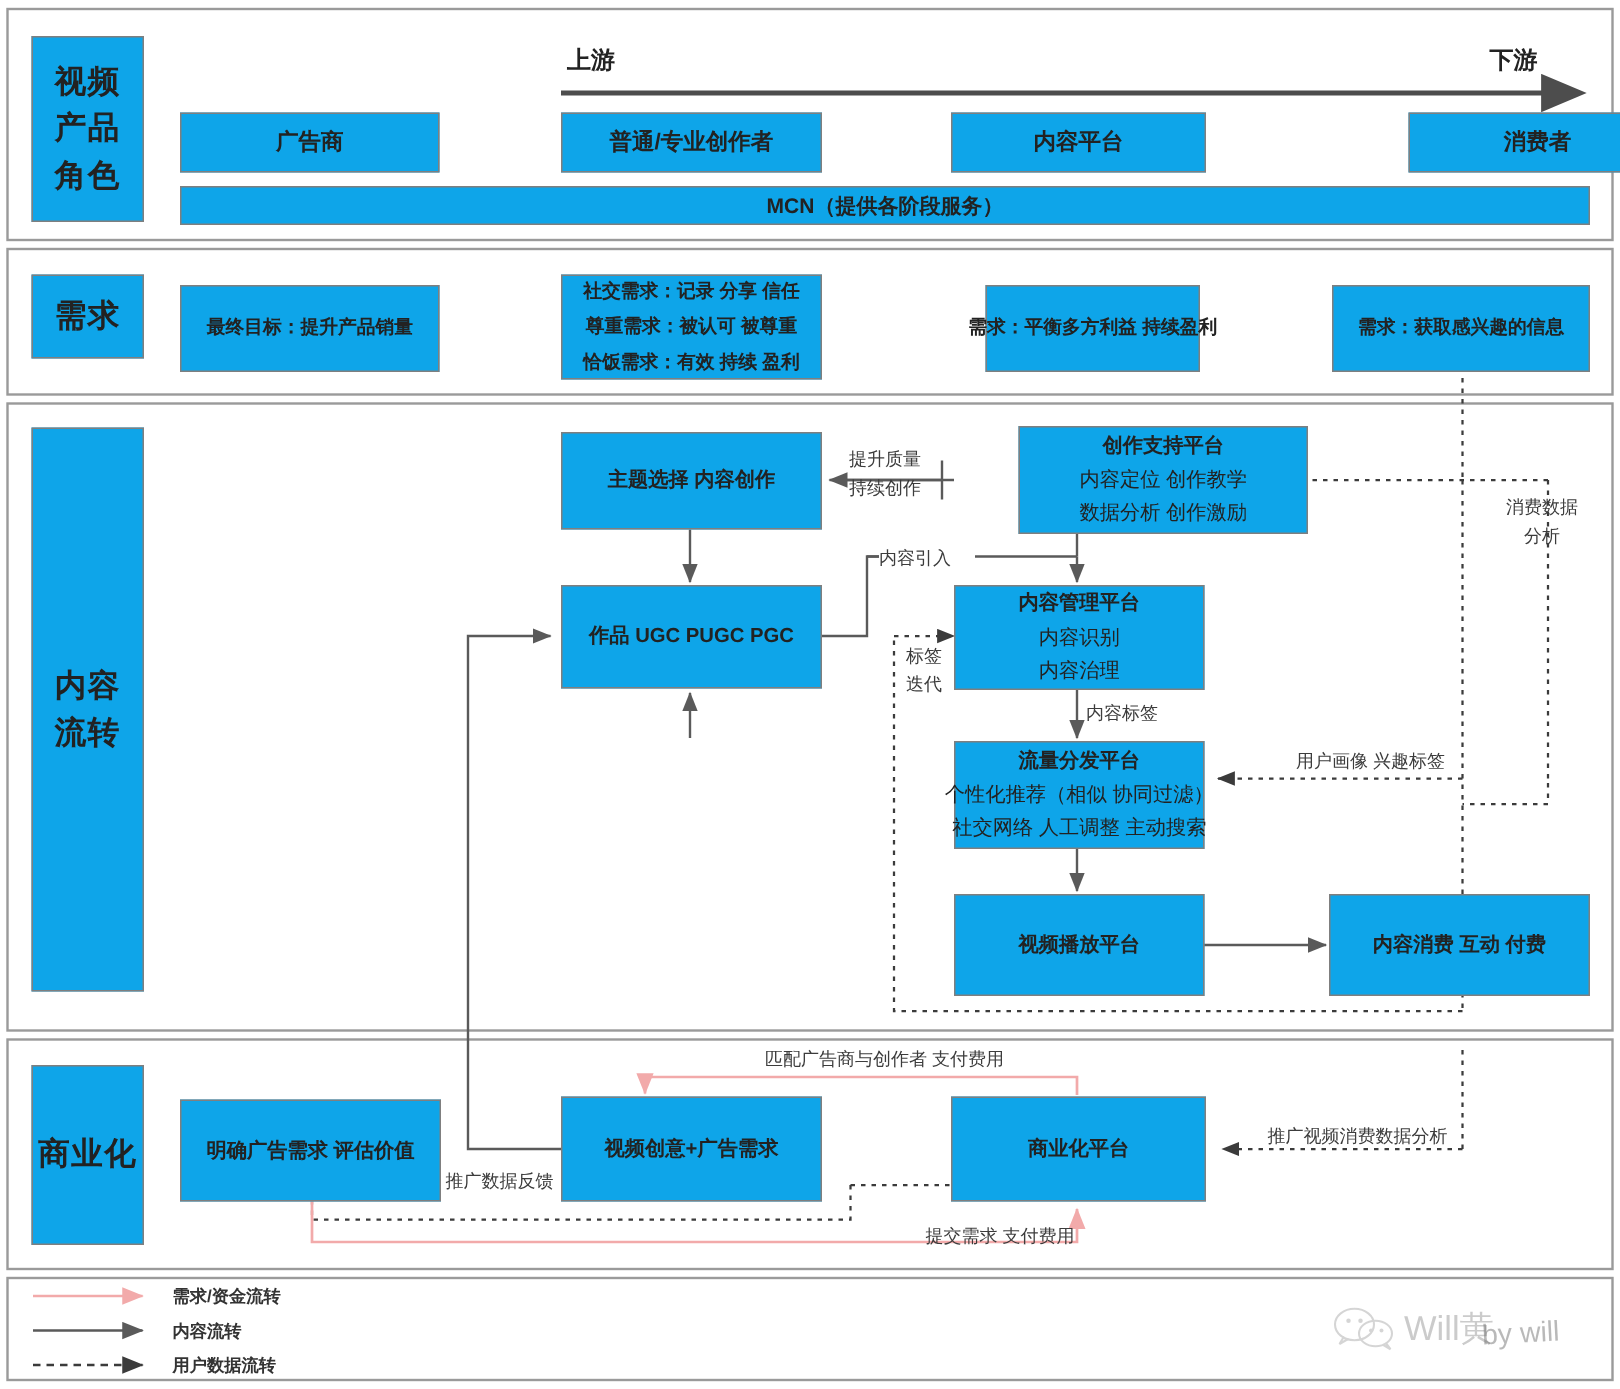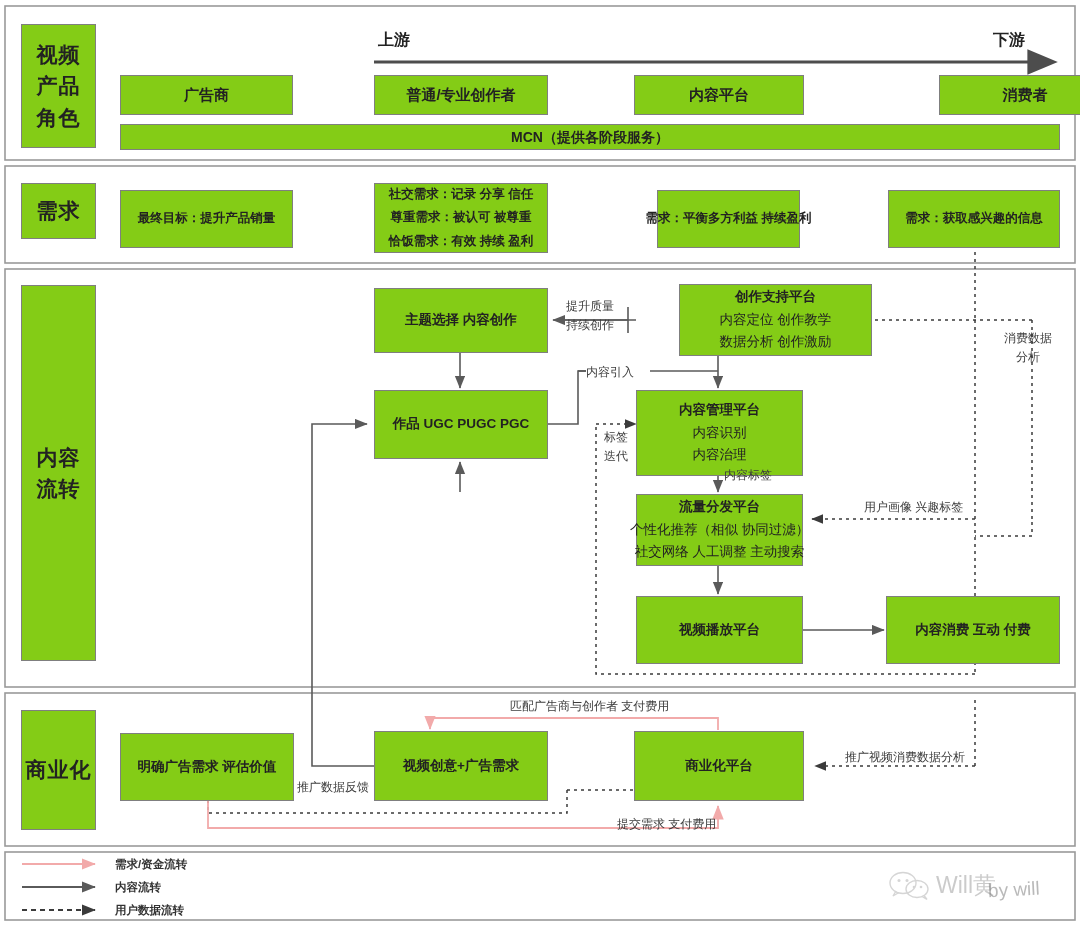--- a/index.html
+++ b/index.html
@@ -1,19 +1,19 @@
 <!DOCTYPE html>
 <html><head>
 <meta charset="utf-8">
 <style>
   html,body{margin:0;padding:0;background:#ffffff;}
   body{font-family:"Liberation Sans","DejaVu Sans",sans-serif;}
   #canvas{position:relative;width:1080px;height:926px;background:#fff;overflow:hidden;}
   svg.layer{position:absolute;left:0;top:0;width:1080px;height:926px;pointer-events:none;}
-  .box{position:absolute;border:1.6px solid #7f7f7f;background:#84cc16;box-sizing:border-box;
+  .box{position:absolute;border:1.6px solid #7f7f7f;background:#0ea5e9;box-sizing:border-box;
        display:flex;flex-direction:column;align-items:center;justify-content:center;
        color:#222;text-align:center;}
   .box .ln{line-height:1.45;white-space:nowrap;}
   .role-box{font-size:15px;font-weight:bold;}
   .mcn-box{font-size:14px;font-weight:bold;justify-content:center;}
   .stage-label{font-size:21px;font-weight:bold;letter-spacing:1px;}
   .stage-label .ln{line-height:1.5;}
   .need-box{font-size:12.5px;font-weight:bold;}
   .need-box .ln{line-height:1.85;}
   .flow-box{font-size:13.5px;}
@@ -179,21 +179,21 @@
   <div class="box flow-box" style="left:636px;top:284px;width:193px;height:72px;margin-left:43px;">
     <div class="ln ttl">创作支持平台</div>
     <div class="ln">内容定位 创作教学</div>
     <div class="ln">数据分析 创作激励</div>
   </div>
 
   <div class="box flow-box" style="left:374px;top:390px;width:174px;height:69px;">
     <div class="ln ttl">作品 UGC PUGC PGC</div>
   </div>
 
-  <div class="box flow-box" style="left:636px;top:390px;width:167px;height:86px;">
+  <div class="box flow-box" style="left:636px;top:390px;width:167px;height:70px;">
     <div class="ln ttl">内容管理平台</div>
     <div class="ln">内容识别</div>
     <div class="ln">内容治理</div>
   </div>
 
 
   <div class="box flow-box" style="left:636px;top:494px;width:167px;height:72px;">
     <div class="ln ttl">流量分发平台</div>
     <div class="ln">个性化推荐（相似 协同过滤）</div>
     <div class="ln">社交网络 人工调整 主动搜索</div>

